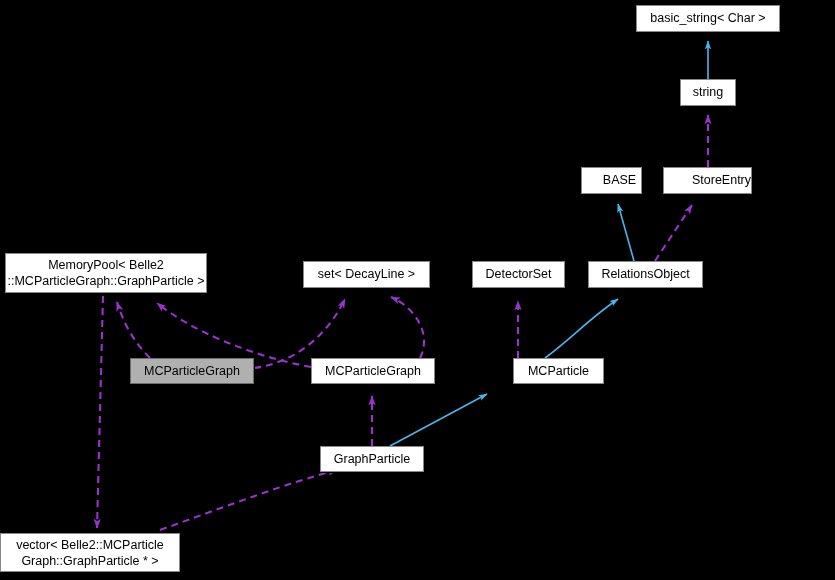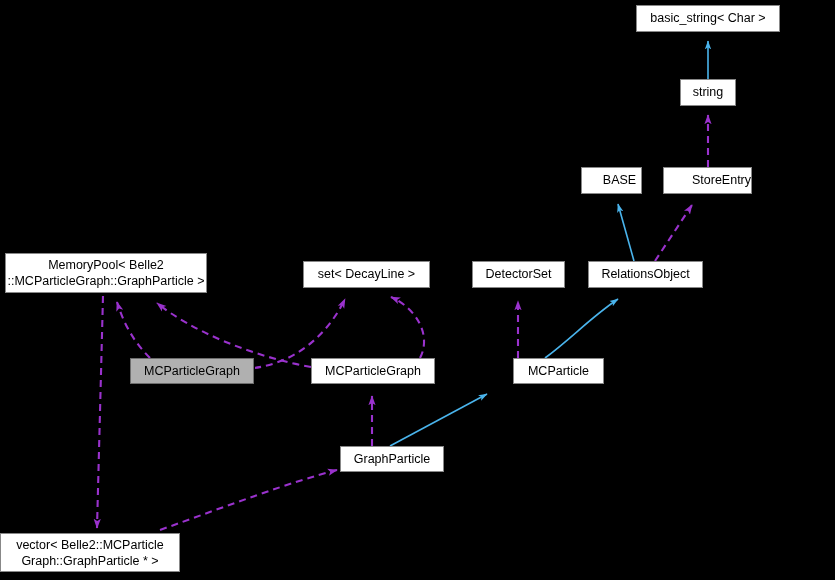--- a/index.html
+++ b/index.html
@@ -136,18 +136,18 @@
   <div class="node" style="left:588px; top:261px; width:115px; height:27px;">RelationsObject</div>
 
   <div class="node" style="left:472px; top:261px; width:93px; height:27px;">DetectorSet</div>
 
   <div class="node highlight" style="left:130px; top:358px; width:124px; height:26px;">MCParticleGraph</div>
 
   <div class="node" style="left:311px; top:358px; width:124px; height:26px;">MCParticleGraph</div>
 
   <div class="node" style="left:473px; top:358px; width:91px; height:26px;margin-left:40px;">MCParticle</div>
 
-  <div class="node" style="left:320px; top:446px; width:104px; height:26px;margin-left:20px;">GraphParticle</div>
+  <div class="node" style="left:320px; top:446px; width:104px; height:26px;">GraphParticle</div>
 
   <div class="node multiline" style="left:0; top:533px; width:180px; height:39px;">vector&lt; Belle2::MCParticle
 Graph::GraphParticle * &gt;</div>
 
 </div>
 
 </body></html>

